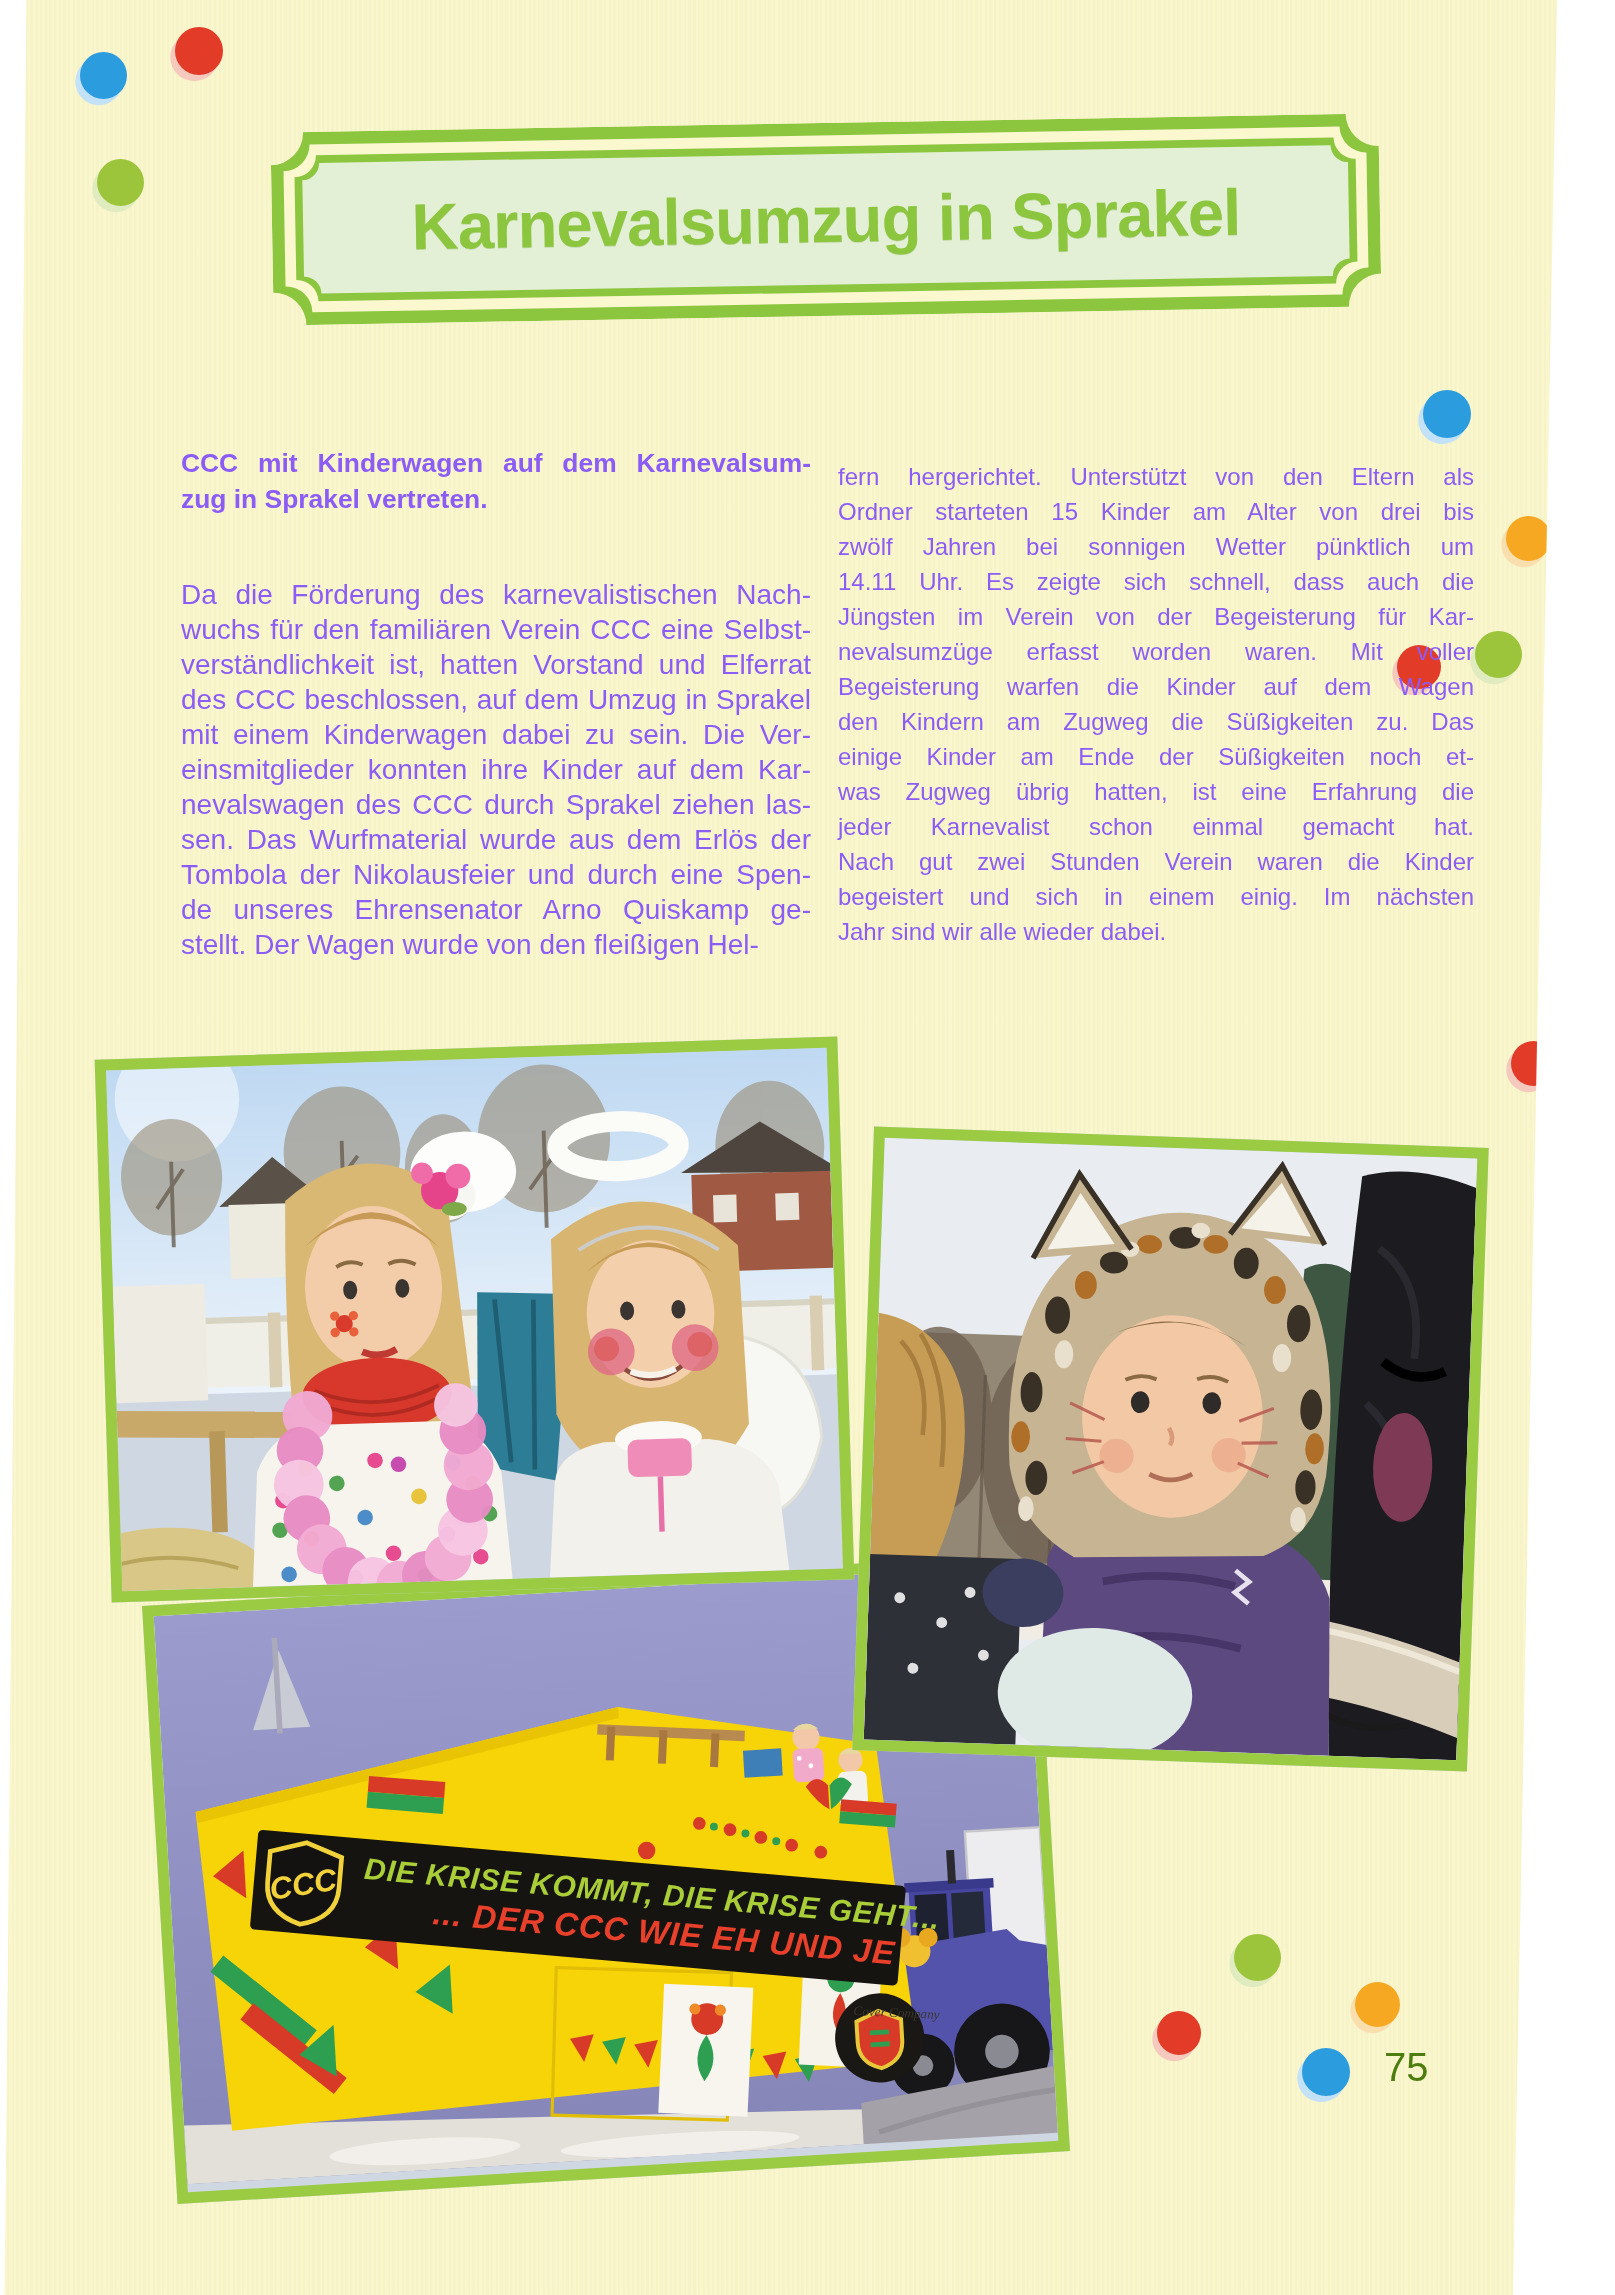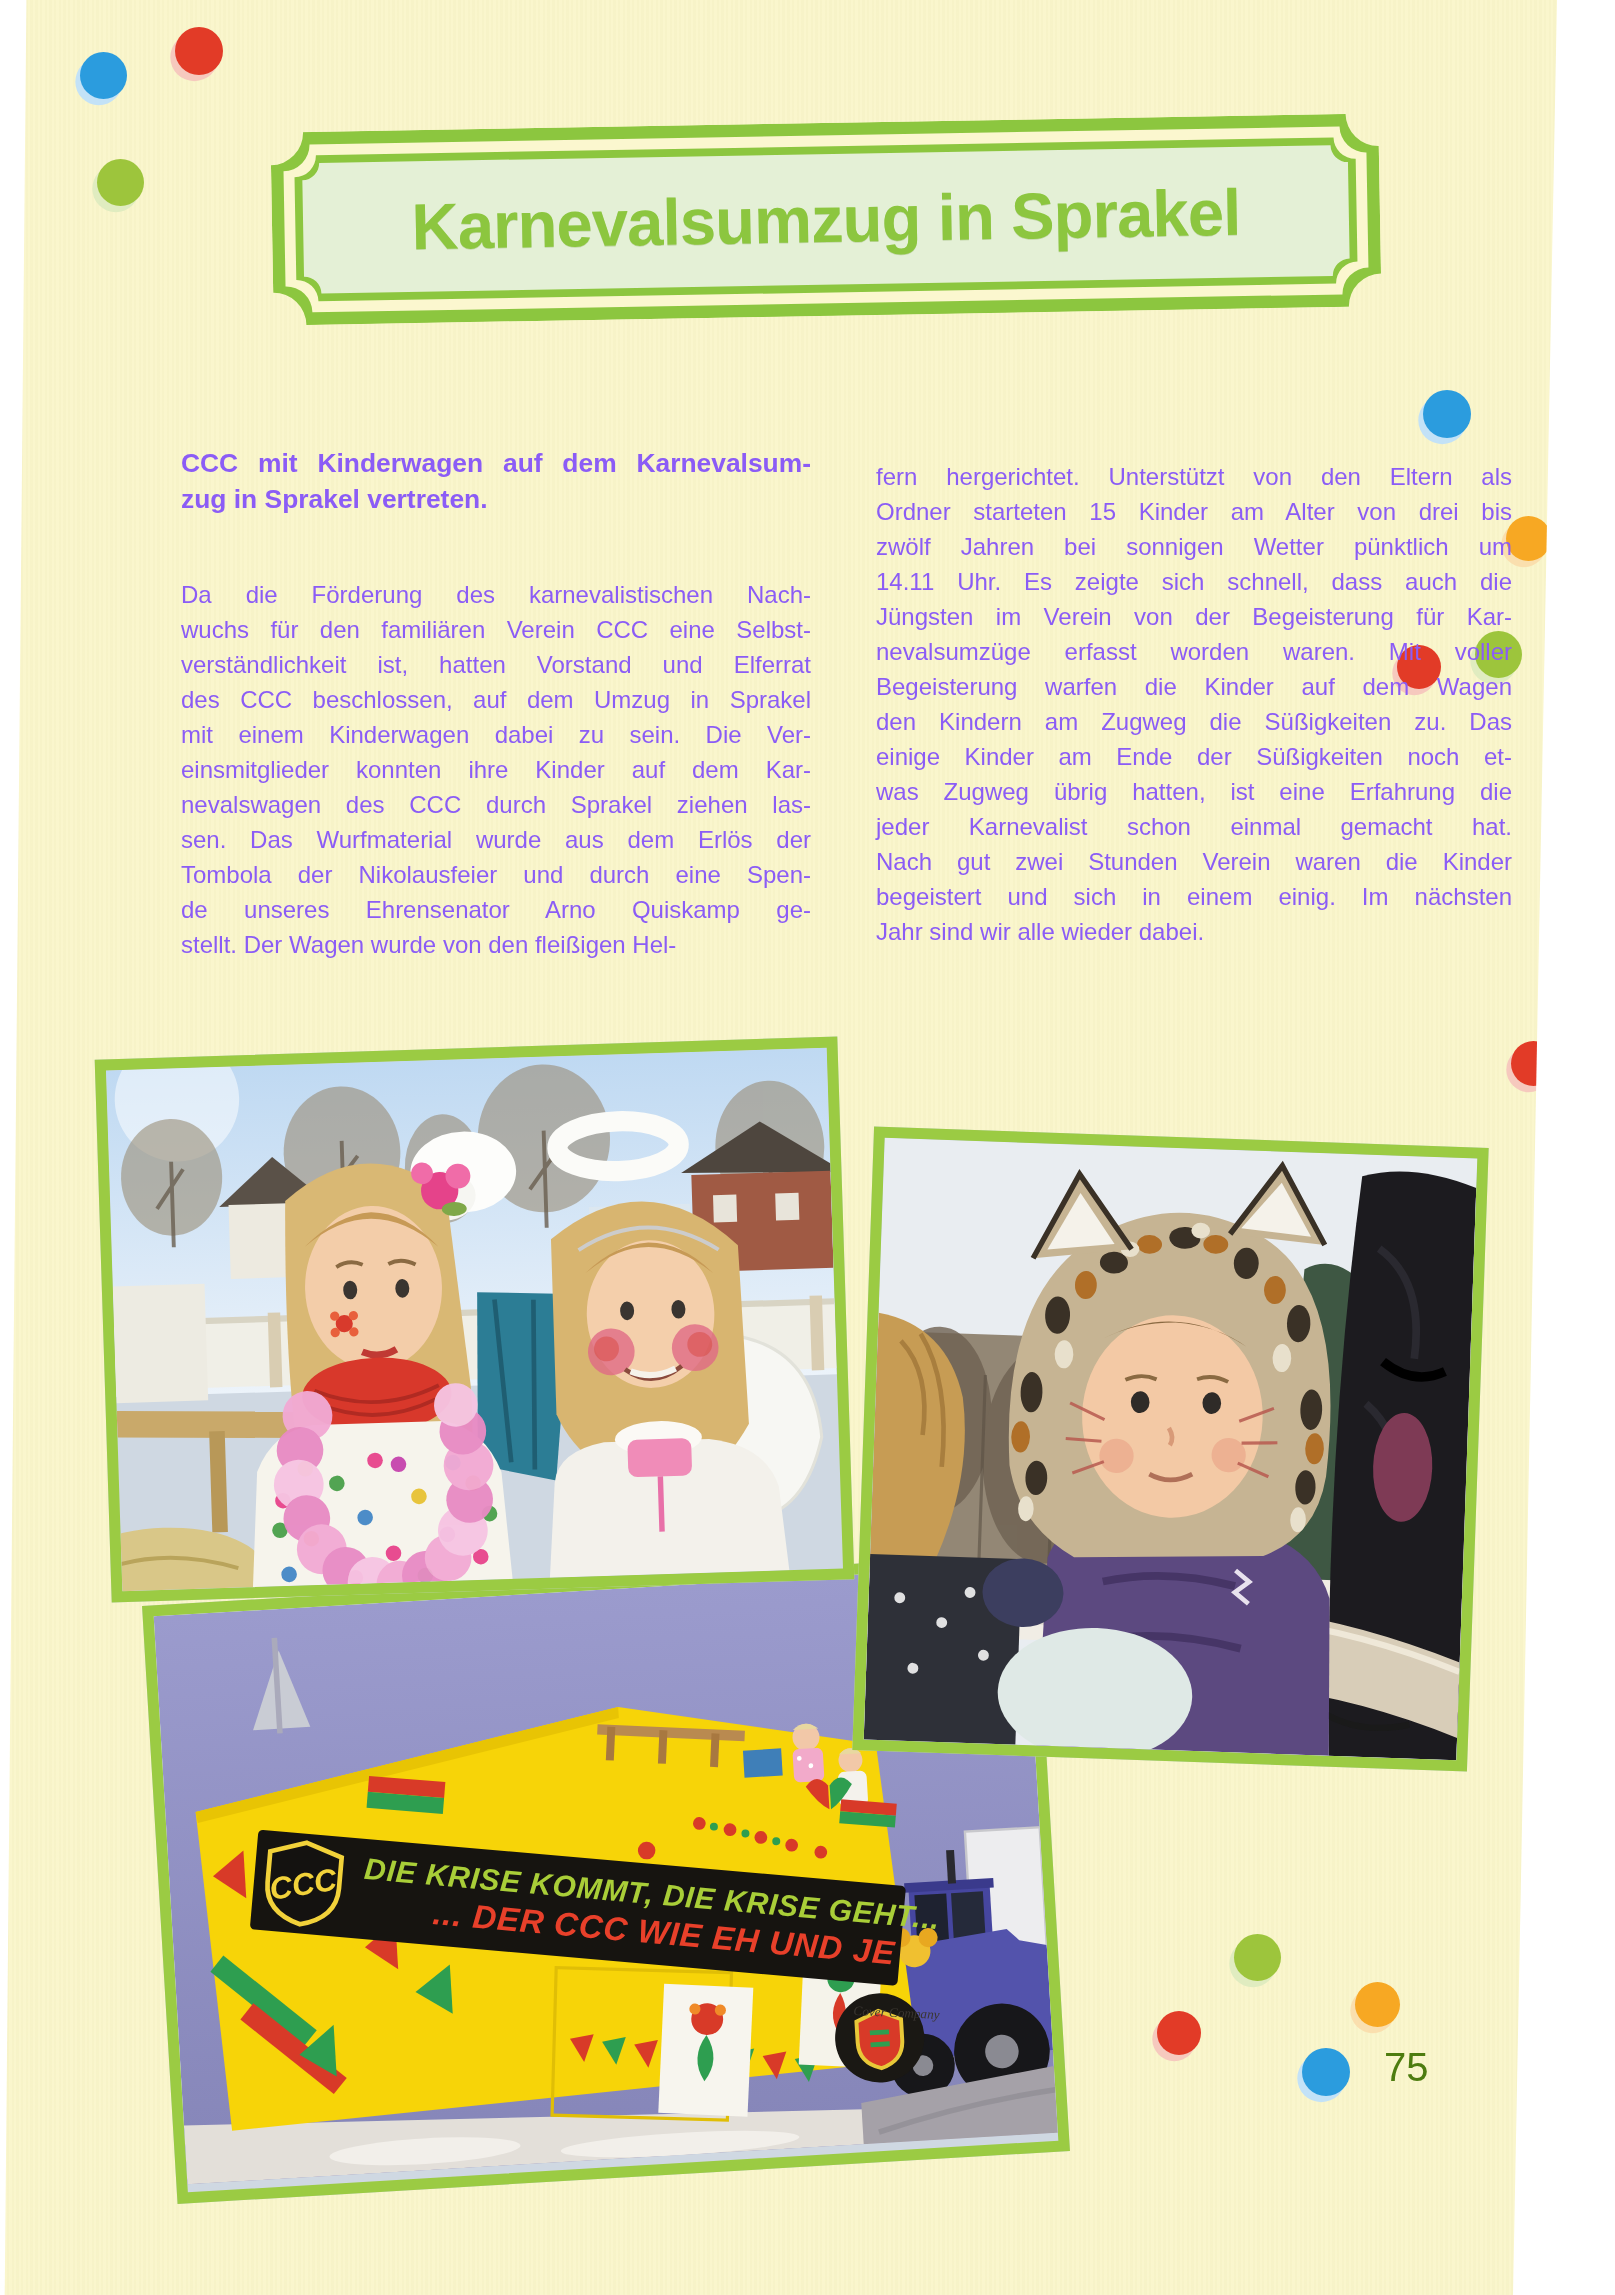--- a/index.html
+++ b/index.html
@@ -23,22 +23,22 @@
   #banner svg{position:absolute;inset:0;}
   #banner-title{
     position:absolute;inset:0;display:flex;align-items:center;justify-content:center;
     font-size:65px;font-weight:bold;letter-spacing:-0.8px;color:#8CC63F;
     text-shadow:0 0.8px 0 rgba(90,140,30,0.25);
   }
 
   
   .col{position:absolute;color:#8b5cf6;z-index:10;}
   #col-left-head{left:181px;top:445px;width:630px;font-size:26.4px;font-weight:bold;line-height:36px;}
-  #col-left-body{left:181px;top:577px;width:630px;font-size:24px;line-height:35px;}
-  #col-right{left:838px;top:459px;width:636px;font-size:24px;line-height:35px;margin-left:38px;}
+  #col-left-body{left:181px;top:577px;width:630px;font-size:28px;line-height:35px;}
+  #col-right{left:838px;top:459px;width:636px;font-size:24px;line-height:35px;}
   .tline{text-align:justify;text-align-last:justify;white-space:nowrap;}
   .tline.last{text-align-last:left;}
 
   
   .dot{position:absolute;border-radius:50%;z-index:2;}
   .dot-red{background:#E23B27;box-shadow:-4.7px 6.2px 0 #F6C9BE;}
   .dot-blue{background:#2B9CDE;box-shadow:-4.7px 6.2px 0 #C3E2F7;}
   .dot-green{background:#9DC53C;box-shadow:-4.7px 6.2px 0 #E0ECC0;}
   .dot-orange{background:#F7A823;box-shadow:-4.7px 6.2px 0 #FADFAE;}
 

